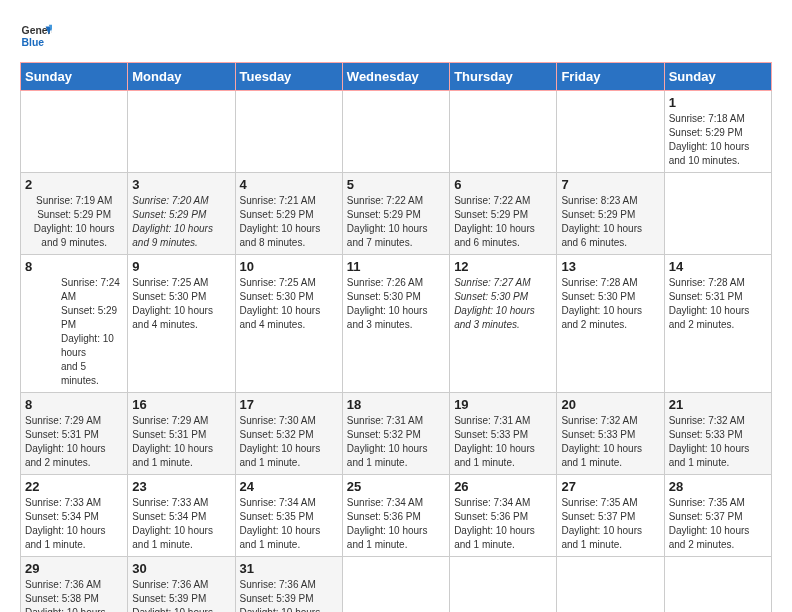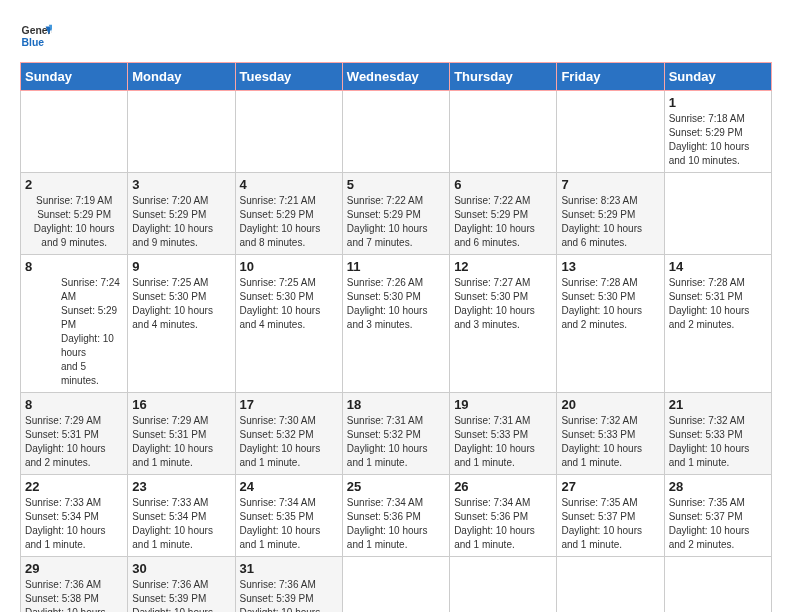--- a/index.html
+++ b/index.html
@@ -127,21 +127,21 @@
       <tr>
         <td>
           <span class="day-num">2</span>
           <div class="day-info" style="white-space: pre-line; text-align: center;">Sunrise: 7:19 AM
 Sunset: 5:29 PM
 Daylight: 10 hours
 and 9 minutes.</div>
         </td>
         <td>
           <span class="day-num">3</span>
-          <div class="day-info" style="white-space: pre-line;">Sunrise: 7:20 AM
+          <div class="day-info" style="white-space: pre-line; font-style: italic;">Sunrise: 7:20 AM
 Sunset: 5:29 PM
 Daylight: 10 hours
 and 9 minutes.</div>
         </td>
         <td>
           <span class="day-num">4</span>
           <div class="day-info" style="white-space: pre-line;">Sunrise: 7:21 AM
 Sunset: 5:29 PM
 Daylight: 10 hours
 and 8 minutes.</div>
@@ -193,21 +193,21 @@
         </td>
         <td>
           <span class="day-num">11</span>
           <div class="day-info" style="white-space: pre-line;">Sunrise: 7:26 AM
 Sunset: 5:30 PM
 Daylight: 10 hours
 and 3 minutes.</div>
         </td>
         <td>
           <span class="day-num">12</span>
-          <div class="day-info" style="white-space: pre-line;">Sunrise: 7:27 AM
+          <div class="day-info" style="white-space: pre-line; font-style: italic;">Sunrise: 7:27 AM
 Sunset: 5:30 PM
 Daylight: 10 hours
 and 3 minutes.</div>
         </td>
         <td>
           <span class="day-num">13</span>
           <div class="day-info" style="white-space: pre-line;">Sunrise: 7:28 AM
 Sunset: 5:30 PM
 Daylight: 10 hours
 and 2 minutes.</div>

